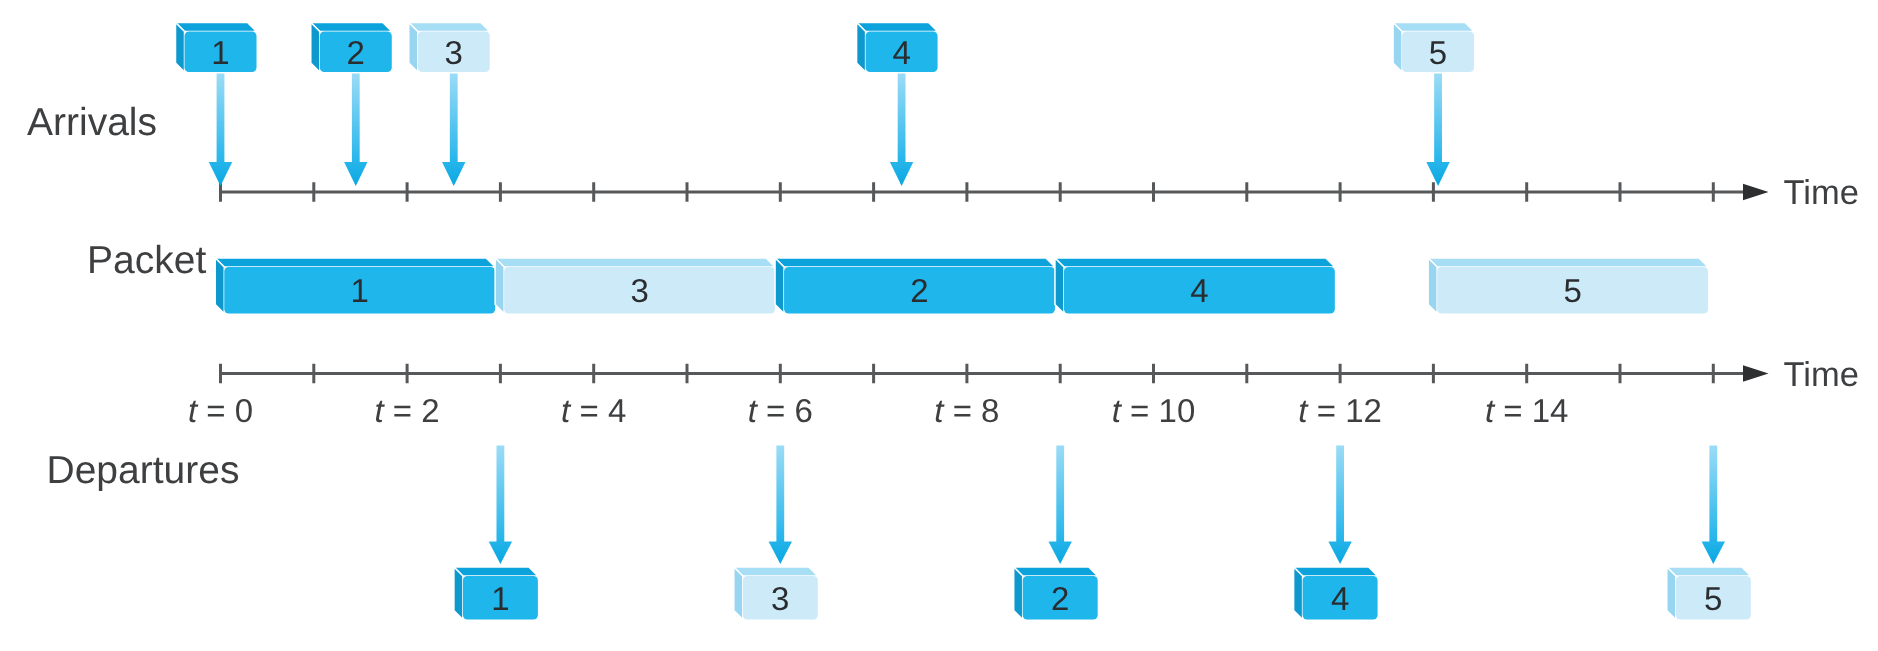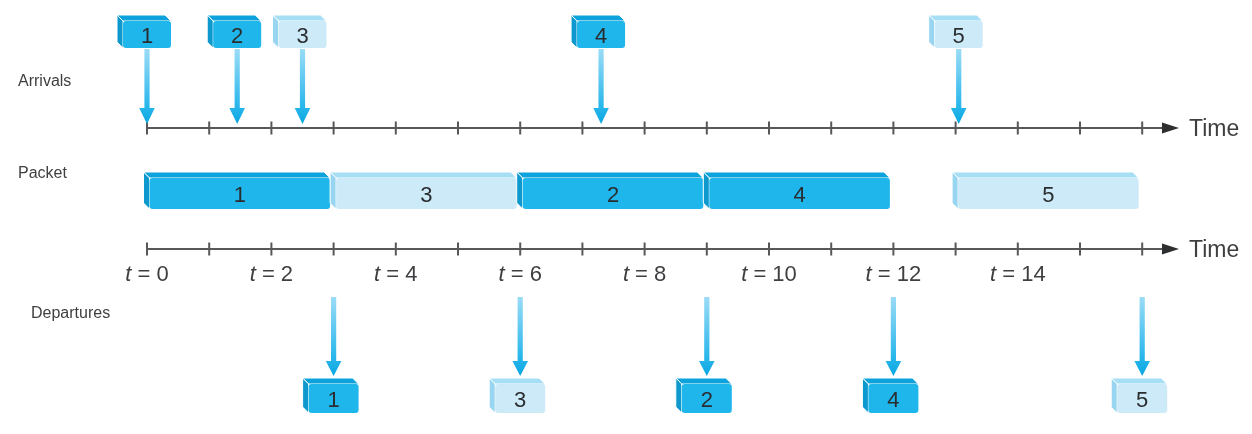--- a/index.html
+++ b/index.html
@@ -7,25 +7,25 @@
     position: relative;
     width: 1252px;
     height: 434px;
     background: #ffffff;
     font-family: "Liberation Sans", "DejaVu Sans", sans-serif;
     overflow: hidden;
   }
   .side-label {
     position: absolute;
     color: #3e3f41;
-    font-size: 16px;
+    font-size: 26px;
     line-height: 26px;
     white-space: nowrap;
   }
-  .side-label.two-line { line-height: 30px; }
+  .side-label.two-line { line-height: 30px; margin-left: 40px; }
   #diagram { position: absolute; left: 0; top: 0; }
 </style>
 </head>
 <body>
 
 <div class="canvas">
 
   <div class="side-label" style="left:18px; top:68px;">Arrivals</div>
 
   <div class="side-label two-line" style="left:18px; top:158px;"><span>Packet</span><br></div>

